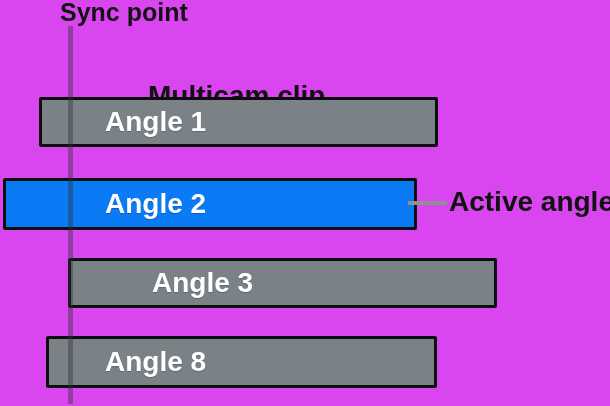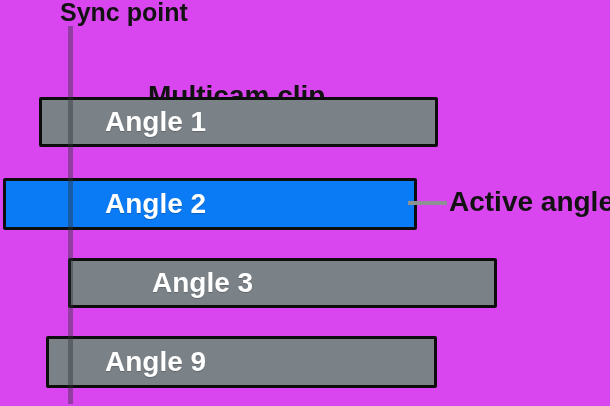--- a/index.html
+++ b/index.html
@@ -96,20 +96,20 @@
 
   <div class="bar bar2 active">
     <span class="bar-label">Angle 2</span>
   </div>
 
   <div class="bar bar3 inactive">
     <span class="bar-label">Angle 3</span>
   </div>
 
   <div class="bar bar4 inactive">
-    <span class="bar-label">Angle 9</span>
+    <span class="bar-label">Angle 8</span>
   </div>
 
   <div class="pointer-line"></div>
 
   <div class="caption active">Active angle</div>
 
 </div>
 
 </body></html>

